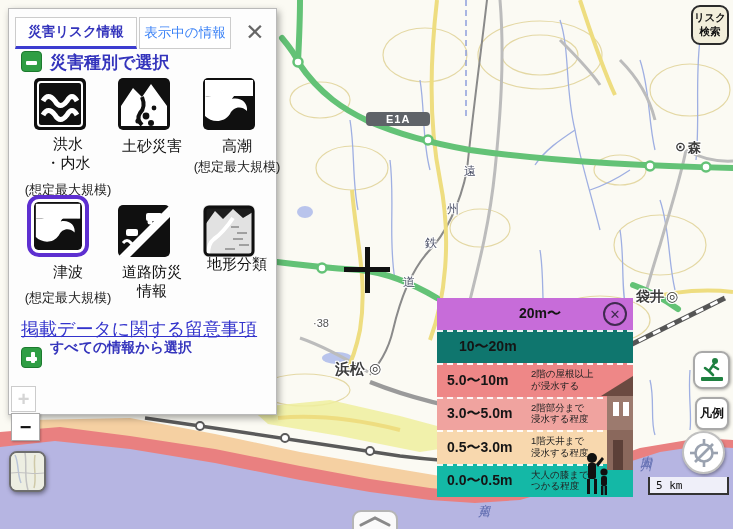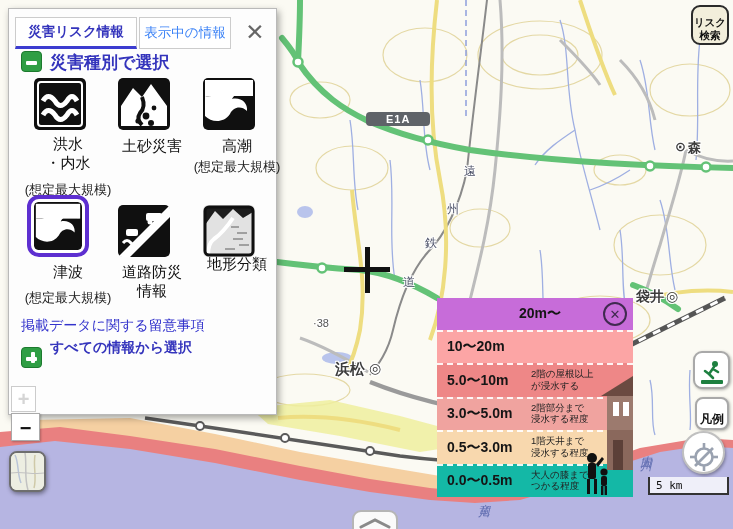--- a/index.html
+++ b/index.html
@@ -28,32 +28,32 @@
   .sq-icon { position:absolute; width:21px; height:21px; border-radius:4px; background:#2f9e44; border:1px solid #1c7a2e; }
   .sq-icon::before, .sq-icon.plus::after { content:""; position:absolute; background:#fff; }
   .sq-icon::before { left:4px; right:4px; top:8.5px; height:4px; border-radius:1px; }
   .sq-icon.plus::after { top:4px; bottom:4px; left:8.5px; width:4px; border-radius:1px; }
   .sec-title { position:absolute; color:#3434bc; font-weight:bold; font-size:17px; white-space:nowrap; }
   .dicon { width:52px; height:52px; border-radius:4px; overflow:hidden; display:block; }
   .dwrap { position:absolute; cursor:pointer; }
   .sel-wrap { border:4px solid #5d2fd0; border-radius:12px; padding:3px; background:#fff; }
   .dlabel { position:absolute; font-size:15px; color:#111; text-align:center; white-space:pre-line; line-height:1.25; }
   .dnote { position:absolute; font-size:13px; color:#222; text-align:center; white-space:nowrap; }
-  .plink { position:absolute; color:#3333cc; font-size:14px; cursor:pointer; white-space:nowrap; }
+  .plink { position:absolute; color:#3333cc; font-size:18px; text-decoration:underline; cursor:pointer; white-space:nowrap; }
 
   
   #legend { left:437px; top:298px; width:196px; height:199px; display:flex; flex-direction:column; }
   .lrow { position:relative; flex:1; display:flex; align-items:center; }
   .lrow + .lrow { border-top:2px dashed rgba(255,255,255,.9); }
   .lrange { font-size:14px; font-weight:bold; color:#151515; margin-left:10px; white-space:nowrap; }
   .ldesc { position:absolute; left:94px; top:3px; font-size:9.5px; line-height:1.25; color:#222; white-space:pre-line; }
   .lclose { position:absolute; right:6px; top:4px; width:24px; height:24px; border:2.5px solid #402a50; border-radius:50%; color:#402a50; font-size:13px; font-weight:bold; display:flex; align-items:center; justify-content:center; cursor:pointer; }
 
   
-  .btn { display:flex; align-items:flex-end; justify-content:center; cursor:pointer; }
+  .btn { display:flex; align-items:center; justify-content:center; cursor:pointer; }
   #risk-search { left:691px; top:5px; width:38px; height:40px; background:#f2eedb; border:2px solid #2b2b2b; border-radius:9px; font-size:10.5px; font-weight:bold; color:#111; text-align:center; white-space:pre-line; line-height:1.3; }
   #evac-btn { left:693px; top:351px; width:37px; height:38px; background:#fff; border:2px solid #a9a9a9; border-radius:9px; box-shadow:1px 1px 3px rgba(0,0,0,.3); }
   #legend-btn { left:695px; top:397px; width:34px; height:33px; background:#fff; border:2px solid #a9a9a9; border-radius:8px; font-size:12px; font-weight:bold; color:#111; box-shadow:1px 1px 3px rgba(0,0,0,.3); }
   #gps-btn { left:682px; top:431px; width:43px; height:43px; background:#fff; border:2px solid #c0c0c0; border-radius:50%; box-shadow:1px 2px 3px rgba(0,0,0,.3); }
   #zoom-in { left:11px; top:386px; width:25px; height:26px; background:#fff; border:1px solid #ccc; color:#d5d5d5; font-size:20px; font-weight:bold; }
   #zoom-out { left:11px; top:413px; width:29px; height:28px; background:#fff; border:1px solid #aaa; color:#111; font-size:20px; font-weight:bold; box-shadow:1px 1px 2px rgba(0,0,0,.25); }
   #minimap { left:9px; top:451px; width:37px; height:41px; border:2px solid #6e6e6e; border-radius:8px; background:#eef0e4; overflow:hidden; box-shadow:1px 2px 4px rgba(0,0,0,.4); }
   #scalebar { left:648px; top:477px; width:81px; height:18px; background:rgba(255,255,255,.78); border-left:2px solid #333; border-right:2px solid #333; border-bottom:2px solid #333; font-family:"DejaVu Sans Mono",monospace; font-size:11px; color:#111; display:flex; align-items:center; padding-left:6px; }
   #drawer-btn { left:352px; top:510px; width:46px; height:19px; background:#fafafa; border:2px solid #b5b5b5; border-bottom:none; border-radius:9px 9px 0 0; }
 </style>
@@ -263,21 +263,21 @@
 
     <div class="sq-icon plus" style="left:12px;top:338px"></div>
     <div class="sec-title" style="left:41px;top:330px;font-size:14px">すべての情報から選択</div>
   </div>
 
   <div class="abs" id="legend">
     <div class="lrow" style="background-color: rgb(199, 108, 217); justify-content: center;">
       <span class="lrange">20m〜</span>
       <div class="lclose">✕</div>
     </div>
-    <div class="lrow" style="background-color: #fca5a5;">
+    <div class="lrow" style="background-color: #0f766e; padding-left: 12px;">
       <span class="lrange">10〜20m</span>
     </div>
     <div class="lrow" style="background-color: rgb(238, 135, 135);">
       <span class="lrange">5.0〜10m</span>
       <div class="ldesc">2階の屋根以上
 が浸水する</div>
     </div>
     <div class="lrow" style="background-color: rgb(240, 163, 159);">
       <span class="lrange">3.0〜5.0m</span>
       <div class="ldesc">2階部分まで

